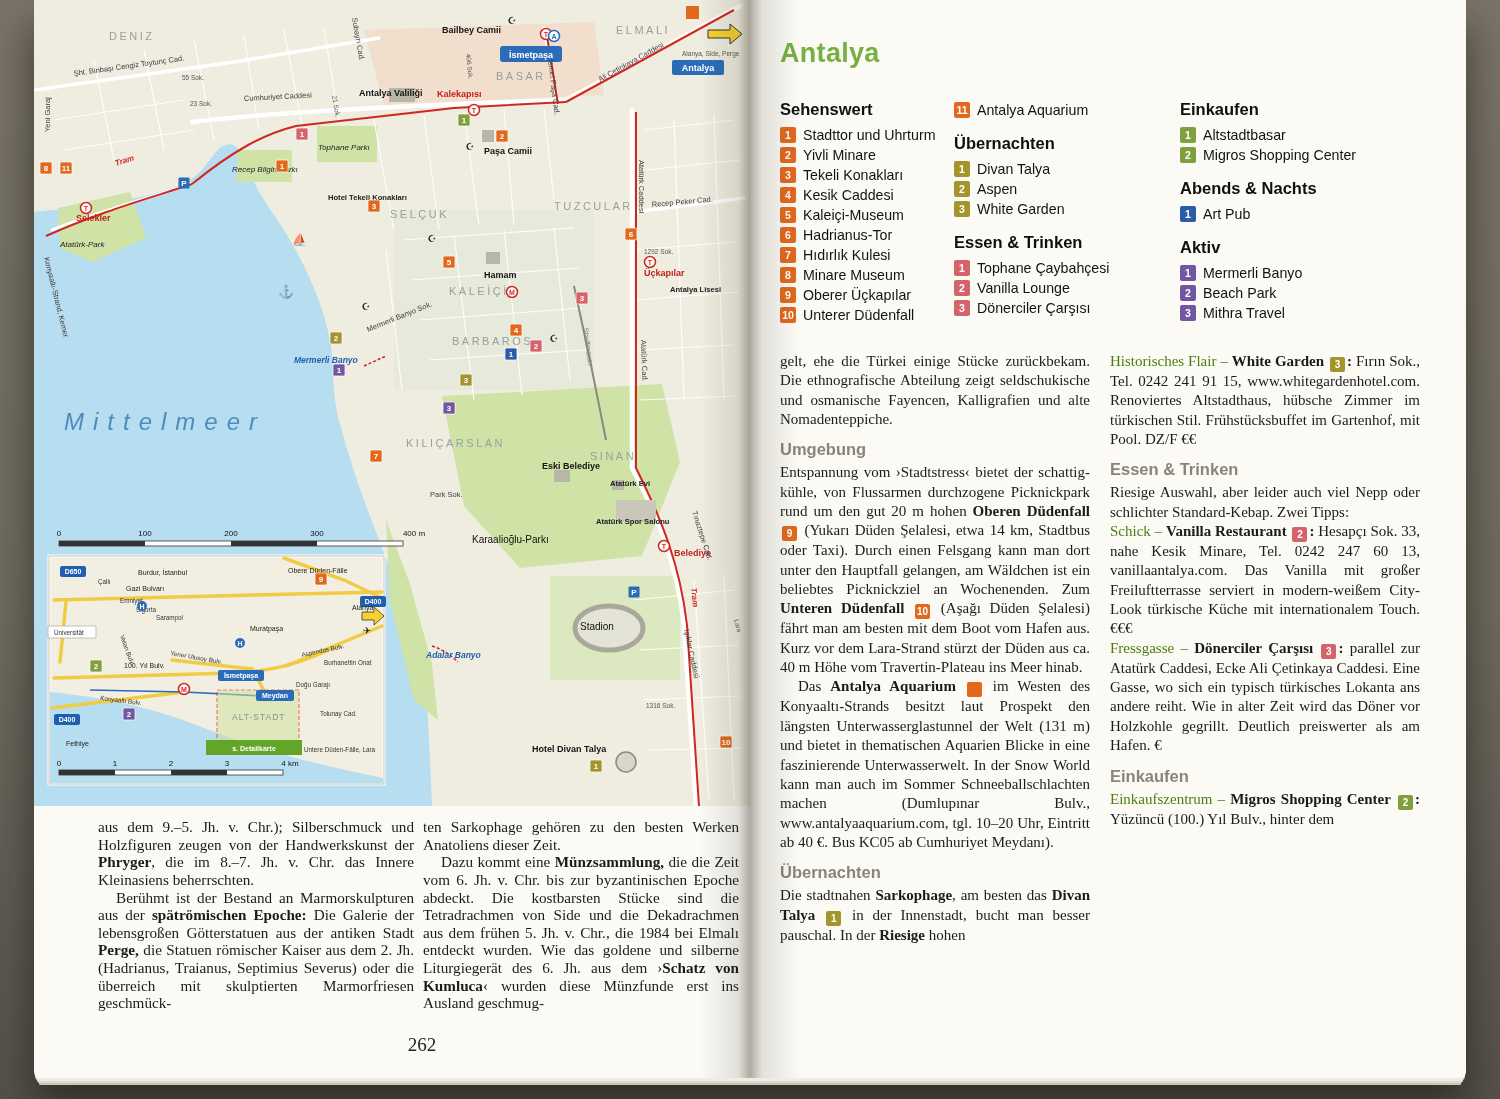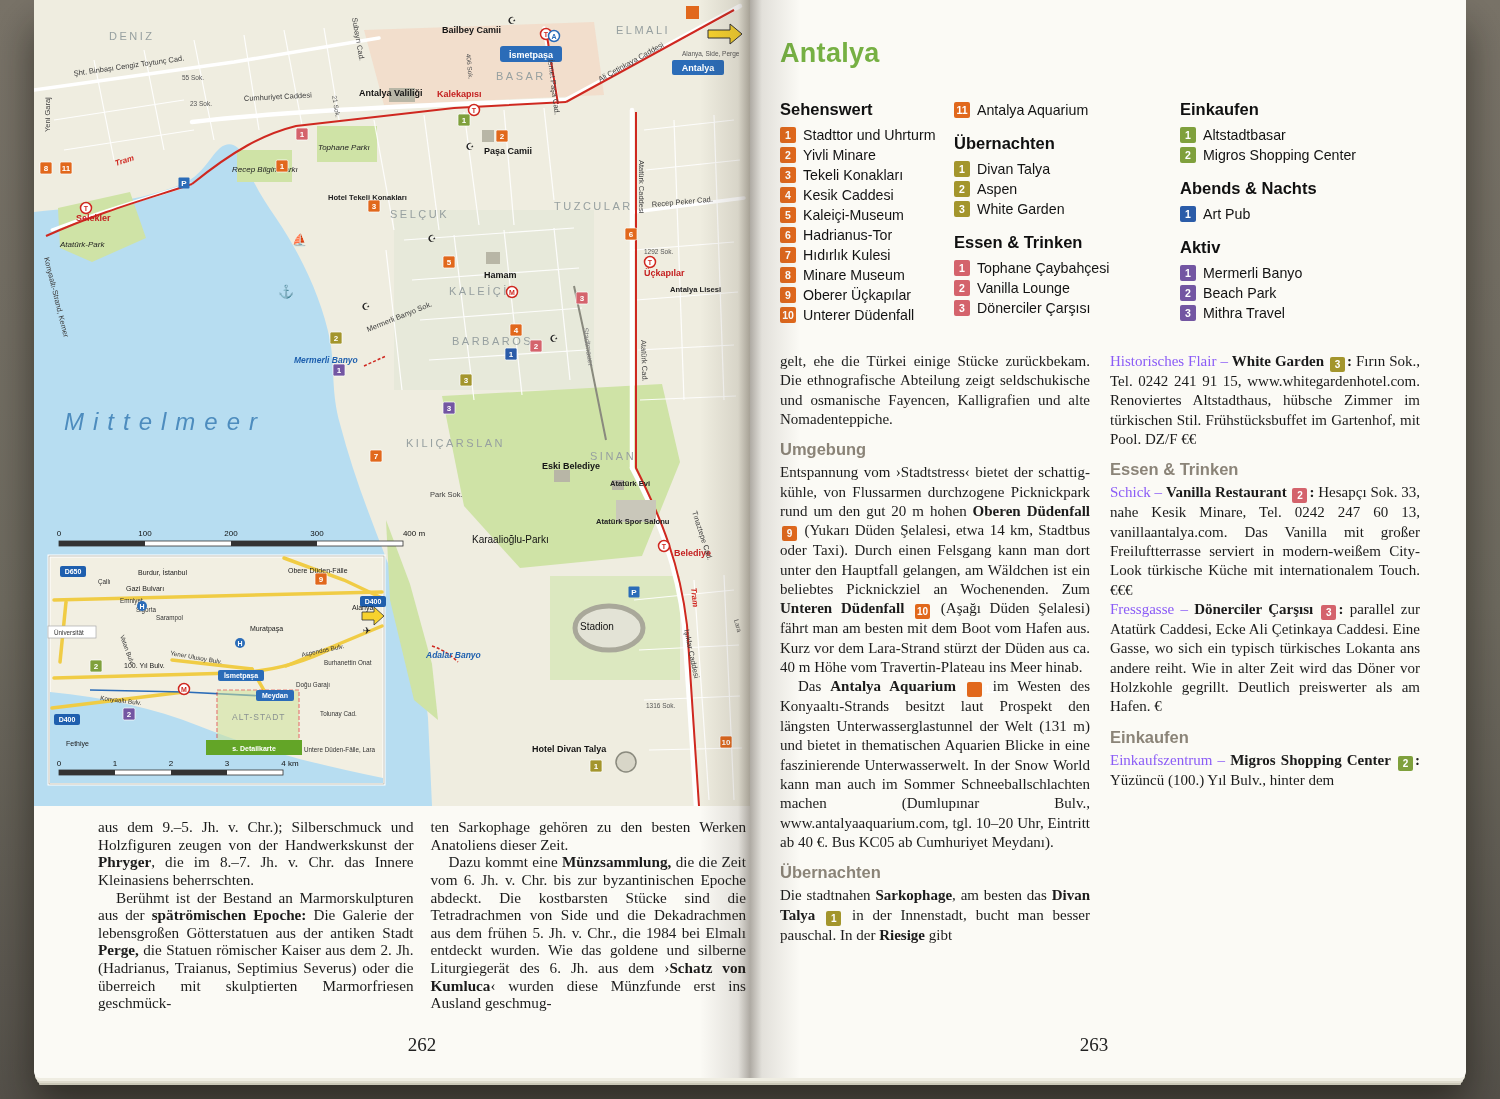--- a/index.html
+++ b/index.html
@@ -8,21 +8,21 @@
          font-family:"Liberation Sans",sans-serif;}
   .book{position:absolute;left:34px;top:0;width:1432px;height:1078px;background:#fbfaf5;
         border-radius:0 0 6px 6px;
         box-shadow:0 4px 0 -1px #efede2,0 8px 0 -3px #dedbcd,0 12px 0 -5px #cbc8b8,0 26px 40px rgba(15,12,8,.55);}
   .page{position:absolute;top:0;height:100%;width:716px;overflow:hidden;}
   .page-left{left:0;}
   .page-right{left:716px;}
   .gutter-shadow{position:absolute;left:666px;top:0;width:100px;height:100%;z-index:6;pointer-events:none;
         background:linear-gradient(90deg,rgba(0,0,0,0) 0%,rgba(60,50,40,.13) 38%,rgba(50,40,30,.38) 50%,rgba(60,50,40,.13) 62%,rgba(0,0,0,0) 100%);}
   
-  .lp-body{position:absolute;top:818px;left:64px;width:648px;display:flex;gap:17px;}
+  .lp-body{position:absolute;top:818px;left:64px;width:648px;display:flex;gap:9px;}
   .lp-col{width:316px;font:15.2px/1.16 "Liberation Serif",serif;text-align:justify;color:#1b1b1b;}
   .lp-col p,.rp-col p{margin:0;}
   .ind{text-indent:18px;}
   .pagenum{position:absolute;bottom:22px;text-align:center;font:19px "Liberation Serif",serif;color:#222;}
   .pagenum-left{left:64px;width:648px;}
   .pagenum-right{left:30px;width:628px;}
   
   .rp-title{position:absolute;top:38px;left:30px;font-weight:bold;font-size:27px;color:#76b043;letter-spacing:.3px;}
   .legend{position:absolute;top:100px;left:30px;width:650px;height:248px;}
   .lcol{position:absolute;top:0;}
@@ -31,21 +31,21 @@
   .lcol-c{left:400px;width:246px;}
   .lcol h3{font-size:16.5px;margin:14px 0 6px;color:#101010;}
   .lcol h3.first{margin-top:0;}
   .lcol ul{list-style:none;margin:0;padding:0;}
   .lcol li{display:flex;align-items:center;gap:7px;height:20px;font-size:14.2px;color:#131313;white-space:nowrap;}
   .badge{width:16px;height:16px;border-radius:2px;color:#fff;font:bold 10.5px/16px "Liberation Sans",sans-serif;text-align:center;flex:0 0 16px;}
   .rp-body{position:absolute;top:352px;left:30px;width:640px;display:flex;gap:20px;}
   .rp-col{width:310px;font:15px/1.29 "Liberation Serif",serif;text-align:justify;color:#1b1b1b;}
   .rp-col h4{font:bold 16.5px "Liberation Sans",sans-serif;color:#8b8478;margin:11px 0 4px;}
   .b{font-weight:bold;}
-  .o{color:#8b5cf6;}
+  .o{color:#4d7c0f;}
   .ibadge{display:inline-block;width:15px;height:15px;border-radius:2px;color:#fff;
           font:bold 10px/15px "Liberation Sans",sans-serif;text-align:center;margin:0 2px;vertical-align:-2px;}
   
   svg text{font-family:"Liberation Sans",sans-serif;}
   .district{font-size:11px;letter-spacing:2.5px;fill:#97a0a0;}
   .district-sm{font-size:8.5px;letter-spacing:1px;fill:#8a9292;}
   .sea-label{font-size:24px;font-style:italic;letter-spacing:9px;fill:#4d8cbe;}
   .place{font-size:9px;font-weight:bold;fill:#141414;}
   .place-sm{font-size:7.6px;font-weight:bold;fill:#232323;}
   .place-lg{font-size:10px;fill:#111;}
@@ -581,29 +581,29 @@
         </div>
       </section>
 
       <div class="rp-body">
         <div class="rp-col">
           <p><span>gelt, ehe die Türkei einige Stücke zurückbekam. Die ethnografische Abteilung zeigt seldschukische und osmanische Fayencen, Kalligrafien und alte Nomadenteppiche.</span></p>
           <h4>Umgebung</h4>
           <p><span>Entspannung vom ›Stadtstress‹ bietet der schattig-kühle, von Flussarmen durchzogene Picknickpark rund um den gut 20 m hohen </span><span class="b">Oberen Düdenfall</span><span> </span><span class="ibadge" style="background: rgb(225, 104, 28);">9</span><span> (Yukarı Düden Şelalesi, etwa 14 km, Stadtbus oder Taxi). Durch einen Felsgang kann man dort unter den Hauptfall gelangen, am Wäldchen ist ein beliebtes Picknickziel an Wochenenden. Zum </span><span class="b">Unteren Düdenfall</span><span> </span><span class="ibadge" style="background: rgb(225, 104, 28);">10</span><span> (Aşağı Düden Şelalesi) fährt man am besten mit dem Boot vom Hafen aus. Kurz vor dem Lara-Strand stürzt der Düden aus ca. 40 m Höhe vom Travertin-Plateau ins Meer hinab.</span></p>
           <p class="ind"><span>Das </span><span class="b">Antalya Aquarium</span><span> </span><span class="ibadge" style="background: rgb(225, 104, 28);">11</span><span> im Westen des Konyaaltı-Strands besitzt laut Prospekt den längsten Unterwasserglastunnel der Welt (131 m) und bietet in thematischen Aquarien Blicke in eine faszinierende Unterwasserwelt. In der Snow World kann man auch im Sommer Schneeballschlachten machen (Dumlupınar Bulv., www.antalyaaquarium.com, tgl. 10–20 Uhr, Eintritt ab 40 €. Bus KC05 ab Cumhuriyet Meydanı).</span></p>
           <h4>Übernachten</h4>
-          <p><span>Die stadtnahen </span><span class="b">Sarkophage</span><span>, am besten das </span><span class="b">Divan Talya</span><span> </span><span class="ibadge" style="background: rgb(163, 149, 44);">1</span><span> in der Innenstadt, bucht man besser pauschal. In der </span><span class="b">Riesige</span><span> gibt</span></p>
+          <p><span>Die stadtnahen </span><span class="b">Sarkophage</span><span>, am besten das </span><span class="b">Divan Talya</span><span> </span><span class="ibadge" style="background: rgb(163, 149, 44);">1</span><span> in der Innenstadt, bucht man besser pauschal. In der </span><span class="b">Riesige</span><span> hohen</span></p>
         </div>
         <div class="rp-col">
           <p><span class="o">Historisches Flair – </span><span class="b">White Garden</span><span> </span><span class="ibadge" style="background: rgb(163, 149, 44);">3</span><span class="b">: </span><span>Fırın Sok., Tel. 0242 241 91 15, www.whitegardenhotel.com. Renoviertes Altstadthaus, hübsche Zimmer im türkischen Stil. Frühstücksbuffet im Gartenhof, mit Pool. DZ/F €€</span></p>
           <h4>Essen &amp; Trinken</h4>
+          <p><span>Riesige Auswahl, aber leider auch viel Nepp oder schlichter Standard-Kebap. Zwei Tipps:</span></p>
           <p><span class="o">Schick – </span><span class="b">Vanilla Restaurant</span><span> </span><span class="ibadge" style="background: rgb(212, 99, 108);">2</span><span class="b">: </span><span>Hesapçı Sok. 33, nahe Kesik Minare, Tel. 0242 247 60 13, vanillaantalya.com. Das Vanilla mit großer Freiluftterrasse serviert in modern-weißem City-Look türkische Küche mit internationalem Touch. €€€</span></p>
           <p><span class="o">Fressgasse – </span><span class="b">Dönerciler Çarşısı</span><span> </span><span class="ibadge" style="background: rgb(212, 99, 108);">3</span><span class="b">: </span><span>parallel zur Atatürk Caddesi, Ecke Ali Çetinkaya Caddesi. Eine Gasse, wo sich ein typisch türkisches Lokanta ans andere reiht. Wie in alter Zeit wird das Döner vor Holzkohle gegrillt. Deutlich preiswerter als am Hafen. €</span></p>
           <h4>Einkaufen</h4>
           <p><span class="o">Einkaufszentrum – </span><span class="b">Migros Shopping Center</span><span> </span><span class="ibadge" style="background: rgb(127, 160, 60);">2</span><span class="b">: </span><span>Yüzüncü (100.) Yıl Bulv., hinter dem</span></p>
         </div>
       </div>
-      <div class="pagenum pagenum-right">263</div>
     </div>
 
     <div class="gutter-shadow"></div>
   </div>
 </div>
 
 </body></html>

